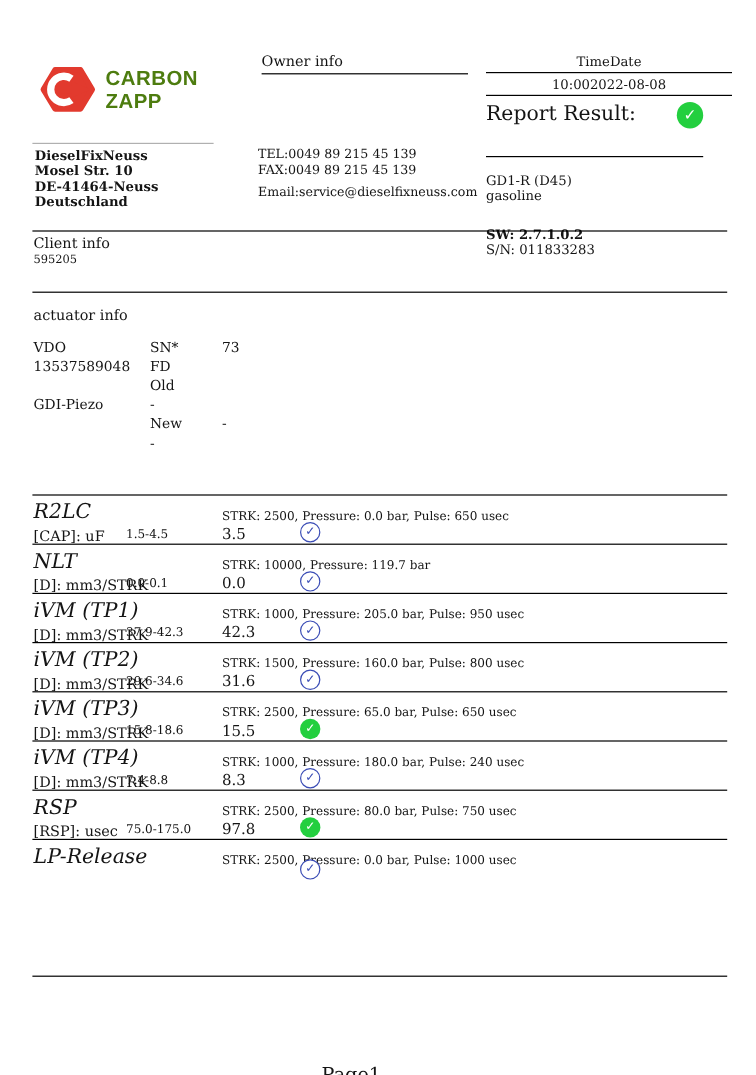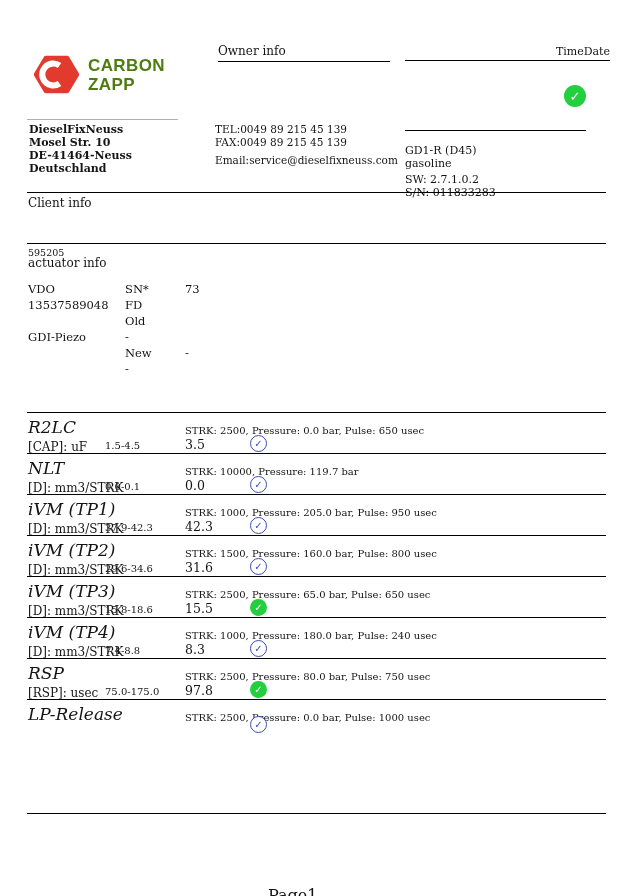--- a/index.html
+++ b/index.html
@@ -9,40 +9,40 @@
     font-family:"DejaVu Serif", serif; color:#141414; overflow:hidden;
   }
   
   .logo-wrap { position:absolute; left:33px; top:52px; display:flex; gap:8px; align-items:flex-start; }
   .logo-icon svg { width:47px; height:45px; display:block; }
   .brand-text { font-family:"Liberation Sans", sans-serif; font-weight:bold; font-size:17px;
                 line-height:19px; color:#4d7c0f; letter-spacing:.4px; padding-top:4px; }
   .owner-info-label { position:absolute; left:218px; top:44px; width:172px; font-size:12px;
                       padding-bottom:3px; border-bottom:1px solid #000; }
   .hr-block { position:absolute; left:405px; top:44px; width:205px; }
-  .hr-row { display:flex; justify-content:flex-end; font-size:11px;
+  .hr-row { display:flex; justify-content:center; font-size:11px;
             border-bottom:1px solid #000; padding:1px 0 2px 0; }
   .hr-row + .hr-row { padding-top:3px; }
   .report-result { position:absolute; left:405px; top:85px; font-size:17px; }
   .check { border-radius:50%; display:flex; align-items:center; justify-content:center;
            font-family:"DejaVu Sans", sans-serif; }
   .check.green { background:#23cf3f; color:#fff; font-weight:bold; border:none; }
   .check.blue  { background:#fff; border:1.5px solid #3a4cb5; color:#3a4cb5; }
   .result-check { position:absolute; left:564px; top:85px; width:22px; height:22px; font-size:13px; }
   .owner-rule { position:absolute; left:27px; top:119px; width:151px; border-top:1px solid #b0b0b0; }
   .address { position:absolute; left:29px; top:123px; font-size:11px; font-weight:bold; line-height:13px; }
   .contact { position:absolute; left:215px; top:123px; font-size:10.5px; line-height:13px; }
   .contact .email { margin-top:5px; }
   .machine { position:absolute; left:405px; top:130px; width:181px;
              border-top:1px solid #000; padding-top:14px; font-size:11px; line-height:12.5px; }
-  .machine .sw { margin-top:4px; }
+  .machine .sw { margin-top:20px;font-weight:bold; }
   
   .rule { position:absolute; left:27px; width:579px; border-top:1px solid #000; }
   .client-label { position:absolute; left:28px; top:196px; font-size:12px; }
-  .client-id { position:absolute; left:28px; top:211px; font-size:9.5px;margin-top:36px; }
+  .client-id { position:absolute; left:28px; top:211px; font-size:9.5px; }
   .actuator-label { position:absolute; left:28px; top:256px; font-size:12px; }
   .act-grid { position:absolute; left:28px; top:282px; display:grid;
               grid-template-columns:97px 60px 90px; grid-auto-rows:16px; font-size:11.5px; }
   
   .tests { position:absolute; left:27px; top:412px; width:579px; }
   .test-row { position:relative; border-top:1px solid #000; height:41px; }
   .t-name   { position:absolute; left:1px;   top:4px;  font-size:17px;font-style:italic; }
   .t-params { position:absolute; left:158px; top:12px; font-size:10px; }
   .t-unit   { position:absolute; left:1px;   top:27px; font-size:12px; }
   .t-range  { position:absolute; left:78px;  top:27px; font-size:10px; }
@@ -72,22 +72,27 @@
     </span>
   </div>
 
   <div class="owner-info-label">Owner info</div>
 
   <div class="hr-block">
     <div class="hr-row">
       <span>Time</span>
       <span>Date</span>
     </div>
-  </div>
-
+    <div class="hr-row">
+      <span>10:00</span>
+      <span>2022-08-08</span>
+    </div>
+  </div>
+
+  <div class="report-result">Report Result:</div>
   <div class="check green result-check">✓</div>
 
   <div class="owner-rule"></div>
   <div class="address">
     <div>DieselFixNeuss</div>
     <div>Mosel Str. 10</div>
     <div>DE-41464-Neuss</div>
     <div>Deutschland</div>
   </div>
   <div class="contact">

